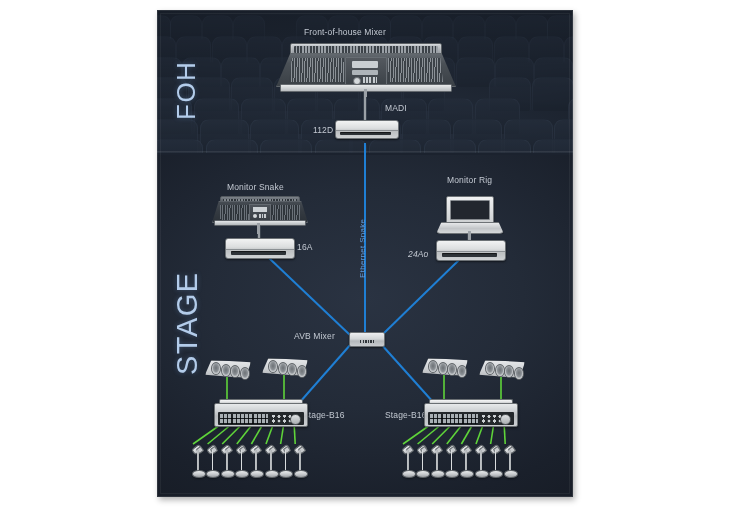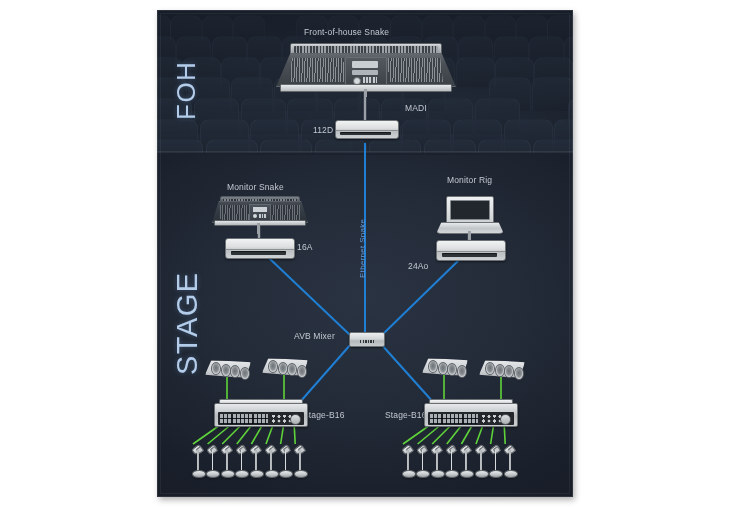--- a/index.html
+++ b/index.html
@@ -378,29 +378,29 @@
             <line x1="315.4" y1="415" x2="304.4" y2="434" stroke="#5fd43a" stroke-width="1.6"></line>
             <line x1="326" y1="415" x2="319" y2="434" stroke="#5fd43a" stroke-width="1.6"></line>
             <line x1="336.6" y1="415" x2="333.6" y2="434" stroke="#5fd43a" stroke-width="1.6"></line>
             <line x1="347.2" y1="415" x2="348.2" y2="434" stroke="#5fd43a" stroke-width="1.6"></line>
           </g>
       </svg>
 
       <div class="vlabel" id="label-foh">FOH</div>
       <div class="vlabel" id="label-stage">STAGE</div>
 
-      <div class="dlabel" style="left:147px;top:17px;">Front-of-house Snake</div>
-      <div class="dlabel" style="left:236px;top:93px;padding-left:12px;">MADI</div>
+      <div class="dlabel" style="left:147px;top:17px;">Front-of-house Mixer</div>
+      <div class="dlabel" style="left:216px;top:93px;padding-left:12px;">MADI</div>
       <div class="dlabel" style="left:156px;top:115px;">112D</div>
 
       <div class="dlabel" style="left:70px;top:172px;">Monitor Snake</div>
       <div class="dlabel" style="left:140px;top:232px;">16A</div>
 
       <div class="dlabel" style="left:290px;top:165px;">Monitor Rig</div>
-      <div class="dlabel" style="left:251px;top:251px;">24Ao</div>
+      <div class="dlabel" style="left:251px;top:239px;font-style:italic;">24Ao</div>
 
       <div class="snake-label" style="left:201px;top:268px;">Ethernet Snake</div>
 
       <div class="dlabel" style="left:137px;top:321px;">AVB Mixer</div>
 
       <div class="dlabel" style="left:146px;top:400px;">Stage-B16</div>
       <div class="dlabel" style="left:228px;top:400px;">Stage-B16</div>
 
       <div class="console-foh">
         <div class="cf-top">

